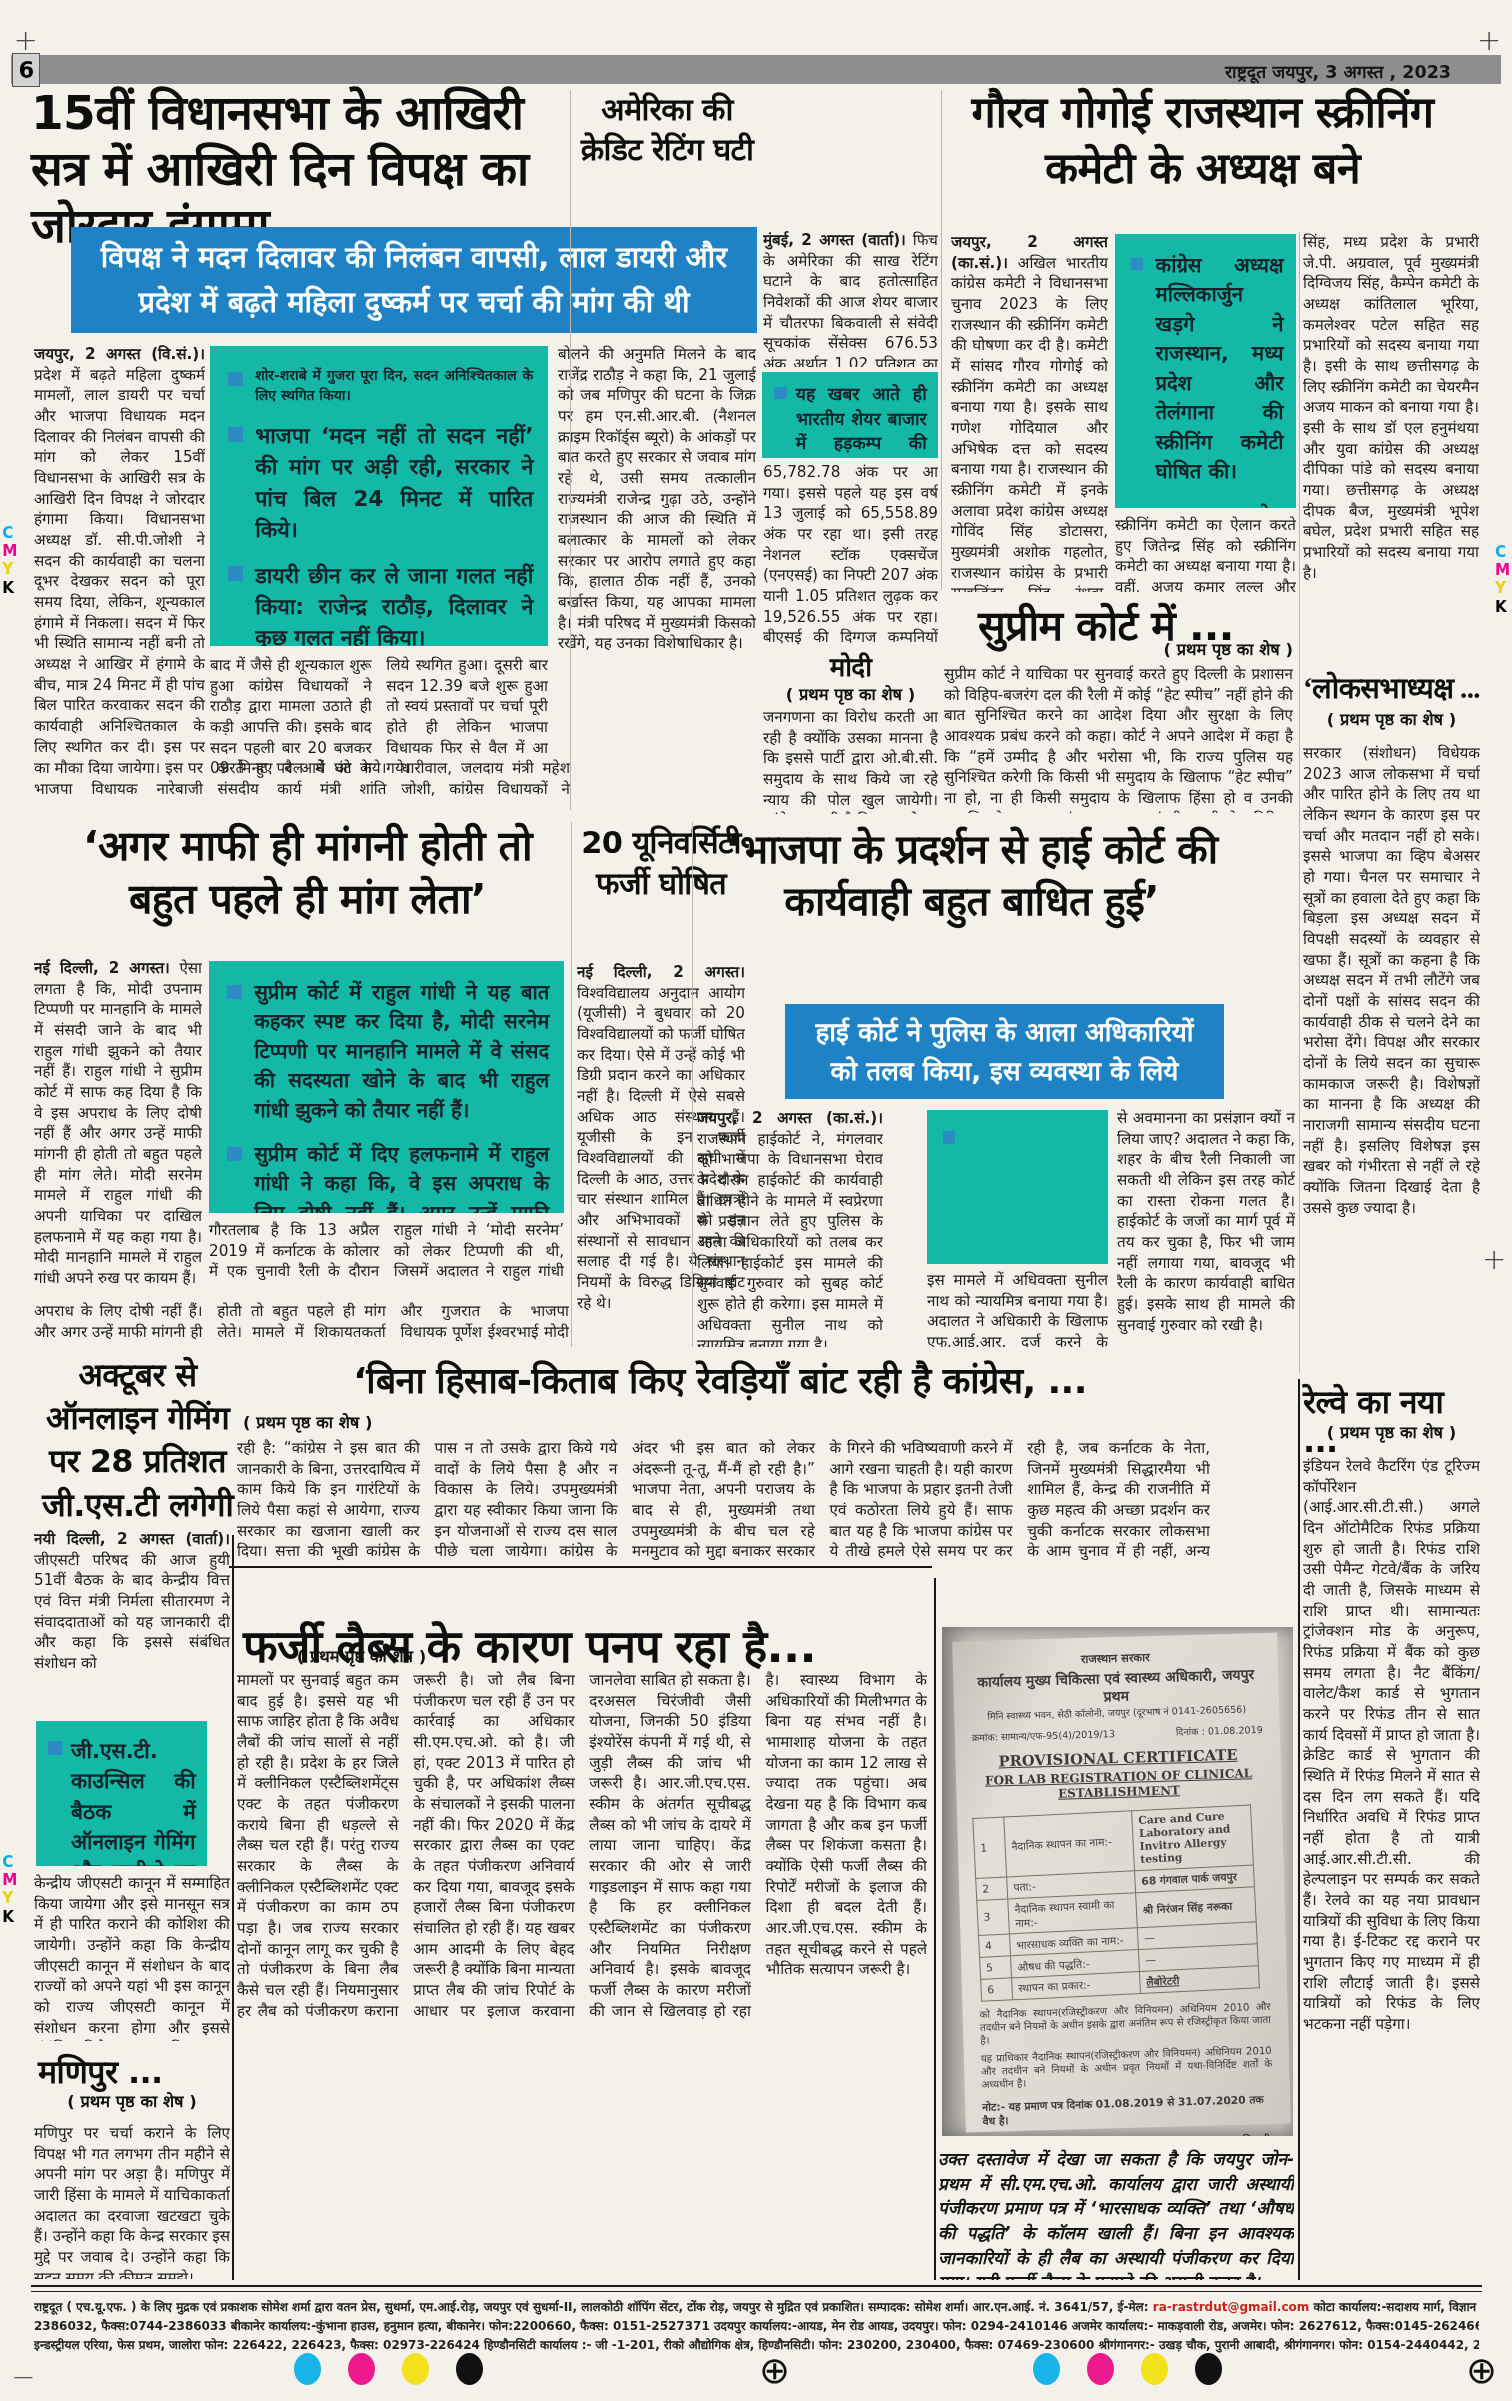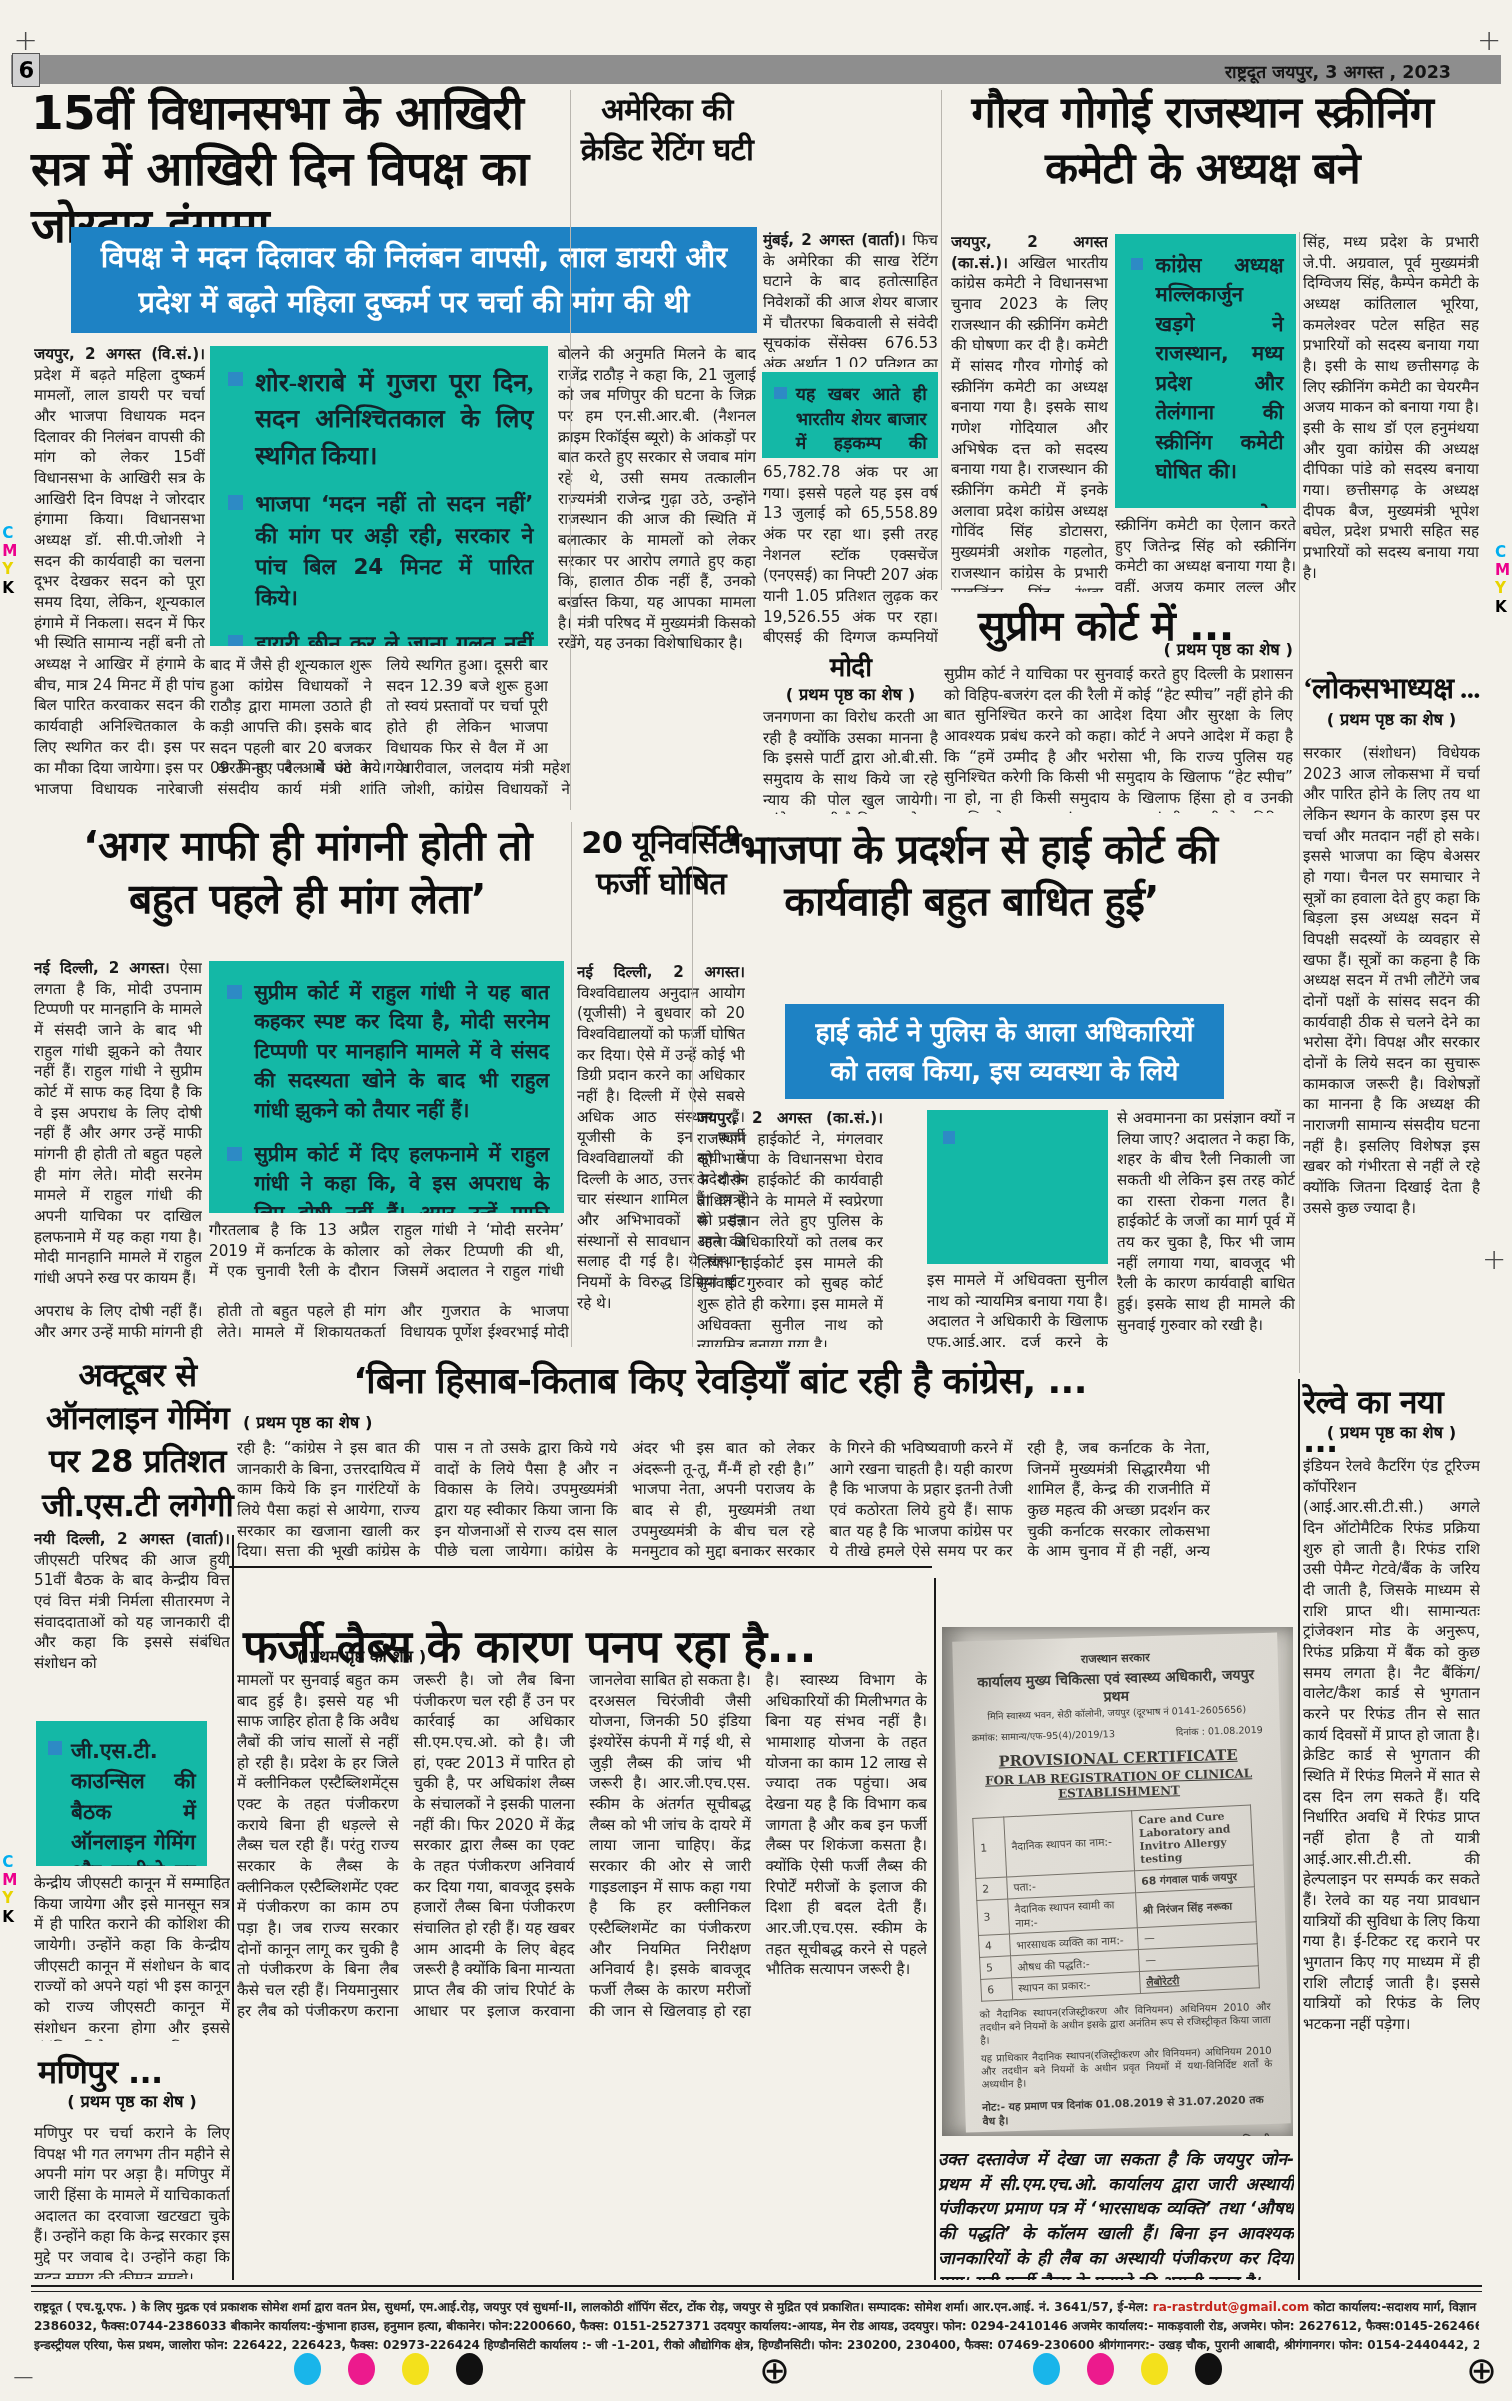--- a/index.html
+++ b/index.html
@@ -82,21 +82,21 @@
   <div class="abs bluebox" style="left:71px;top:227px;width:686px;height:106px;font-size:29px;line-height:1.55;padding:0 14.7px;box-sizing:border-box;">विपक्ष ने मदन दिलावर की निलंबन वापसी, लाल डायरी और प्रदेश में बढ़ते महिला दुष्कर्म पर चर्चा की मांग की थी</div>
 
   <div class="abs body-text" style="left:34px;top:344px;width:171px;height:410px;">
     <span class="dateline">जयपुर, 2 अगस्त (वि.सं.)।</span>
     <span>प्रदेश में बढ़ते महिला दुष्कर्म मामलों, लाल डायरी पर चर्चा और भाजपा विधायक मदन दिलावर की निलंबन वापसी की मांग को लेकर 15वीं विधानसभा के आखिरी सत्र के आखिरी दिन विपक्ष ने जोरदार हंगामा किया। विधानसभा अध्यक्ष डॉ. सी.पी.जोशी ने सदन की कार्यवाही का चलना दूभर देखकर सदन को पूरा समय दिया, लेकिन, शून्यकाल हंगामे में निकला। सदन में फिर भी स्थिति सामान्य नहीं बनी तो अध्यक्ष ने आखिर में हंगामे के बीच, मात्र 24 मिनट में ही पांच बिल पारित करवाकर सदन की कार्यवाही अनिश्चितकाल के लिए स्थगित कर दी। इस पर चर्चा की मांग करते हुए विपक्ष के विधायक वैल में आ गये और नारेबाजी करने लगे।</span>
   </div>
 
   <div class="abs panel" style="left:210px;top:346px;width:338px;height:300px;padding:19px 14.7px;box-sizing:border-box;">
     <div class="bullet-row">
         <span class="bullet-sq"></span>
-        <span class="bullet-tx" style="font-size:25px;line-height:1.45;font-family:Liberation Serif, serif;">शोर-शराबे में गुजरा पूरा दिन, सदन अनिश्चितकाल के लिए स्थगित किया।</span>
+        <span class="bullet-tx" style="font-size:14px;line-height:1.45;">शोर-शराबे में गुजरा पूरा दिन, सदन अनिश्चितकाल के लिए स्थगित किया।</span>
       </div>
     <div class="bullet-row">
         <span class="bullet-sq"></span>
         <span class="bullet-tx" style="font-size:21.5px;line-height:1.45;">भाजपा ‘मदन नहीं तो सदन नहीं’ की मांग पर अड़ी रही, सरकार ने पांच बिल 24 मिनट में पारित किये।</span>
       </div>
     <div class="bullet-row">
         <span class="bullet-sq"></span>
         <span class="bullet-tx" style="font-size:21.5px;line-height:1.45;">डायरी छीन कर ले जाना गलत नहीं किया: राजेन्द्र राठौड़, दिलावर ने कुछ गलत नहीं किया।</span>
       </div>
   </div>

